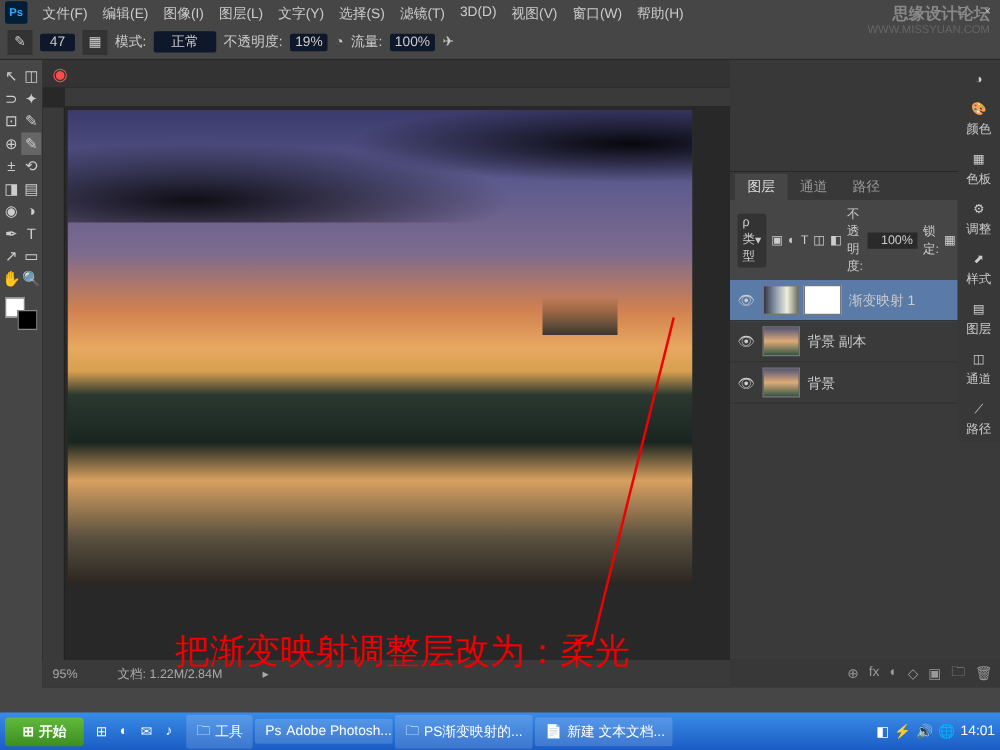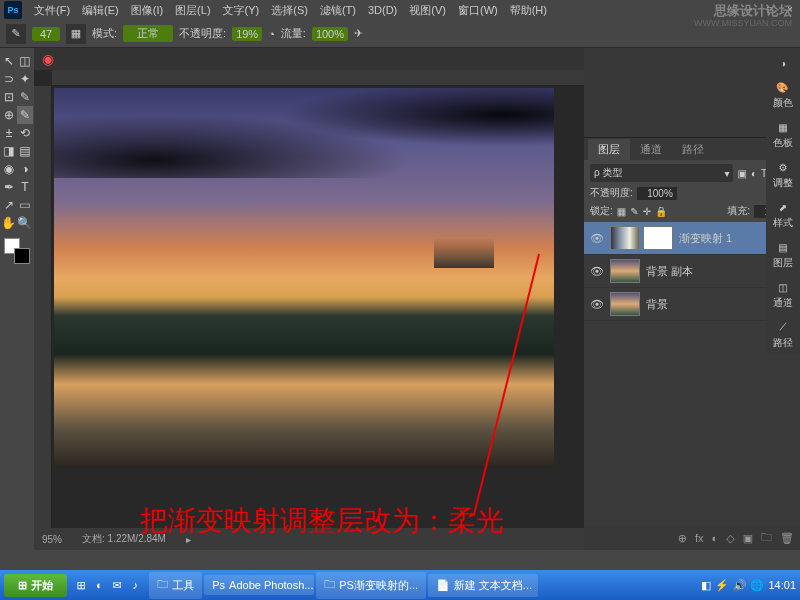--- a/index.html
+++ b/index.html
@@ -6,49 +6,49 @@
 body{width:800px;height:600px;background:#464646;color:#ccc;font-size:11px;overflow:hidden;position:relative}
 .watermark{position:absolute;top:2px;right:8px;font-size:13px;color:#888;font-weight:bold;z-index:100}
 .watermark-url{position:absolute;top:18px;right:8px;font-size:9px;color:#666;z-index:100}
 .menubar{height:20px;background:#464646;display:flex;align-items:center;padding:0 4px;font-size:11px}
 .menubar .ps-logo{width:18px;height:18px;background:#001e36;color:#31a8ff;font-size:9px;display:flex;align-items:center;justify-content:center;border-radius:2px;margin-right:6px;font-weight:bold}
 .menubar .menu-item{padding:2px 6px;cursor:pointer}
 .window-controls{position:absolute;top:0;right:0;display:flex}
 .window-controls span{width:20px;height:18px;display:flex;align-items:center;justify-content:center;font-size:10px;cursor:pointer}
 .optbar{height:28px;background:#464646;border-bottom:1px solid #2a2a2a;display:flex;align-items:center;padding:0 6px;gap:6px;font-size:11px}
 .optbar .tool-icon{width:20px;height:20px;background:#333;display:flex;align-items:center;justify-content:center}
-.optbar .val{background:#4d7c0f;padding:1px 4px;border-radius:2px;min-width:28px;text-align:center}
+.optbar .val{background:#0f172a;padding:1px 4px;border-radius:2px;min-width:28px;text-align:center}
 .main{display:flex;height:502px}
 .toolbar{width:34px;background:#464646;display:flex;flex-direction:column;align-items:center;padding:4px 0;gap:0}
 .toolbar .trow{display:flex}
 .toolbar .tool{width:16px;height:18px;display:flex;align-items:center;justify-content:center;font-size:12px;cursor:pointer;color:#ccc}
 .toolbar .swatches{margin-top:6px;position:relative;width:26px;height:26px}
 .toolbar .fg{position:absolute;top:0;left:0;width:16px;height:16px;background:#fff;border:1px solid #888}
 .toolbar .bg{position:absolute;bottom:0;right:0;width:16px;height:16px;background:#000;border:1px solid #888}
 .center{flex:1;background:#282828;display:flex;flex-direction:column}
 .doc-tab{height:22px;display:flex;align-items:center;padding:0 8px;background:#333;gap:6px}
 .doc-tab .badge{color:#ff4d4d;font-size:14px}
 .canvas{flex:1;background:#282828;display:flex;align-items:flex-start;justify-content:flex-start;padding:4px 4px;position:relative;overflow:hidden}
 .ruler-h{position:absolute;top:0;left:18px;right:0;height:16px;background:#3a3a3a;border-bottom:1px solid #222}
 .ruler-v{position:absolute;top:16px;left:0;width:18px;bottom:0;background:#3a3a3a;border-right:1px solid #222}
 .img-wrap{position:absolute;left:20px;top:18px;width:500px;height:380px;overflow:hidden}
 .sunset{width:100%;height:100%;background:linear-gradient(to bottom,#3a3a6b 0%,#5c5a8d 15%,#7d6b8f 30%,#d08050 42%,#e8a860 50%,#d8a050 55%,#2a3830 60%,#1a2520 70%,#d8a060 78%,#5a5040 90%,#2a2520 100%);position:relative}
 .sunset::before{content:"";position:absolute;top:0;left:0;right:0;height:90px;background:radial-gradient(ellipse at 20% 80%,rgba(0,0,0,0.85) 0%,transparent 45%),radial-gradient(ellipse at 90% 30%,rgba(0,0,0,0.9) 0%,transparent 35%)}
 .sunset::after{content:"";position:absolute;top:150px;right:60px;width:60px;height:30px;background:linear-gradient(to bottom,transparent,#3a3530)}
-.statusbar{height:22px;background:#3a3a3a;display:flex;align-items:center;padding:0 8px;gap:20px;font-size:10px;color:#aaa}
+.statusbar{height:22px;background:#3a3a3a;display:flex;align-items:center;padding:0 8px;gap:32px;font-size:10px;color:#aaa}
 .rightcol{width:216px;background:#383838;display:flex;flex-direction:column}
 .panel-strip{width:34px;background:#383838;position:absolute;right:0;top:48px;display:flex;flex-direction:column;align-items:center;gap:2px;padding-top:4px;font-size:10px}
 .panel-strip .pbtn{display:flex;flex-direction:column;align-items:center;padding:4px 2px;cursor:pointer;gap:2px}
 .panel-strip .picon{width:18px;height:14px;display:flex;align-items:center;justify-content:center}
 .mini-panels{height:90px;background:#383838;border-bottom:1px solid #222;display:flex;align-items:center;justify-content:center;color:#666;font-size:10px}
 .layers-panel{flex:1;background:#464646;display:flex;flex-direction:column;position:relative}
 .layers-tabs{height:22px;display:flex;align-items:flex-end;gap:0;padding:0 4px;background:#383838}
 .layers-tabs .tab{padding:3px 10px;font-size:11px;cursor:pointer;color:#999}
 .layers-tabs .tab.active{background:#464646;color:#ddd}
-.layers-controls{padding:4px 6px;display:flex;flex-direction:column;gap:4px}
+.layers-controls{padding:4px 6px;display:flex;flex-direction:row;gap:4px}
 .lc-row{display:flex;align-items:center;gap:4px;font-size:10px}
 .lc-row .dd{flex:1;background:#333;padding:2px 4px;border-radius:2px;display:flex;justify-content:space-between;align-items:center}
 .lc-row .val2{background:#2a2a2a;padding:1px 4px;min-width:40px;text-align:right}
 .blend-mode{background:#d00000!important;color:#fff!important;padding:2px 6px!important}
 .layer-list{flex:1;background:#3a3a3a;overflow:hidden}
 .layer{display:flex;align-items:center;padding:4px 6px;gap:6px;border-bottom:1px solid #333;cursor:pointer}
 .layer.selected{background:#5a7aa8}
 .layer .eye{width:14px;font-size:11px}
 .layer .thumb{width:30px;height:24px;background:#888;border:1px solid #777;position:relative}
 .layer .thumb.grad{background:linear-gradient(to right,#334,#89a,#eed,#665)}

